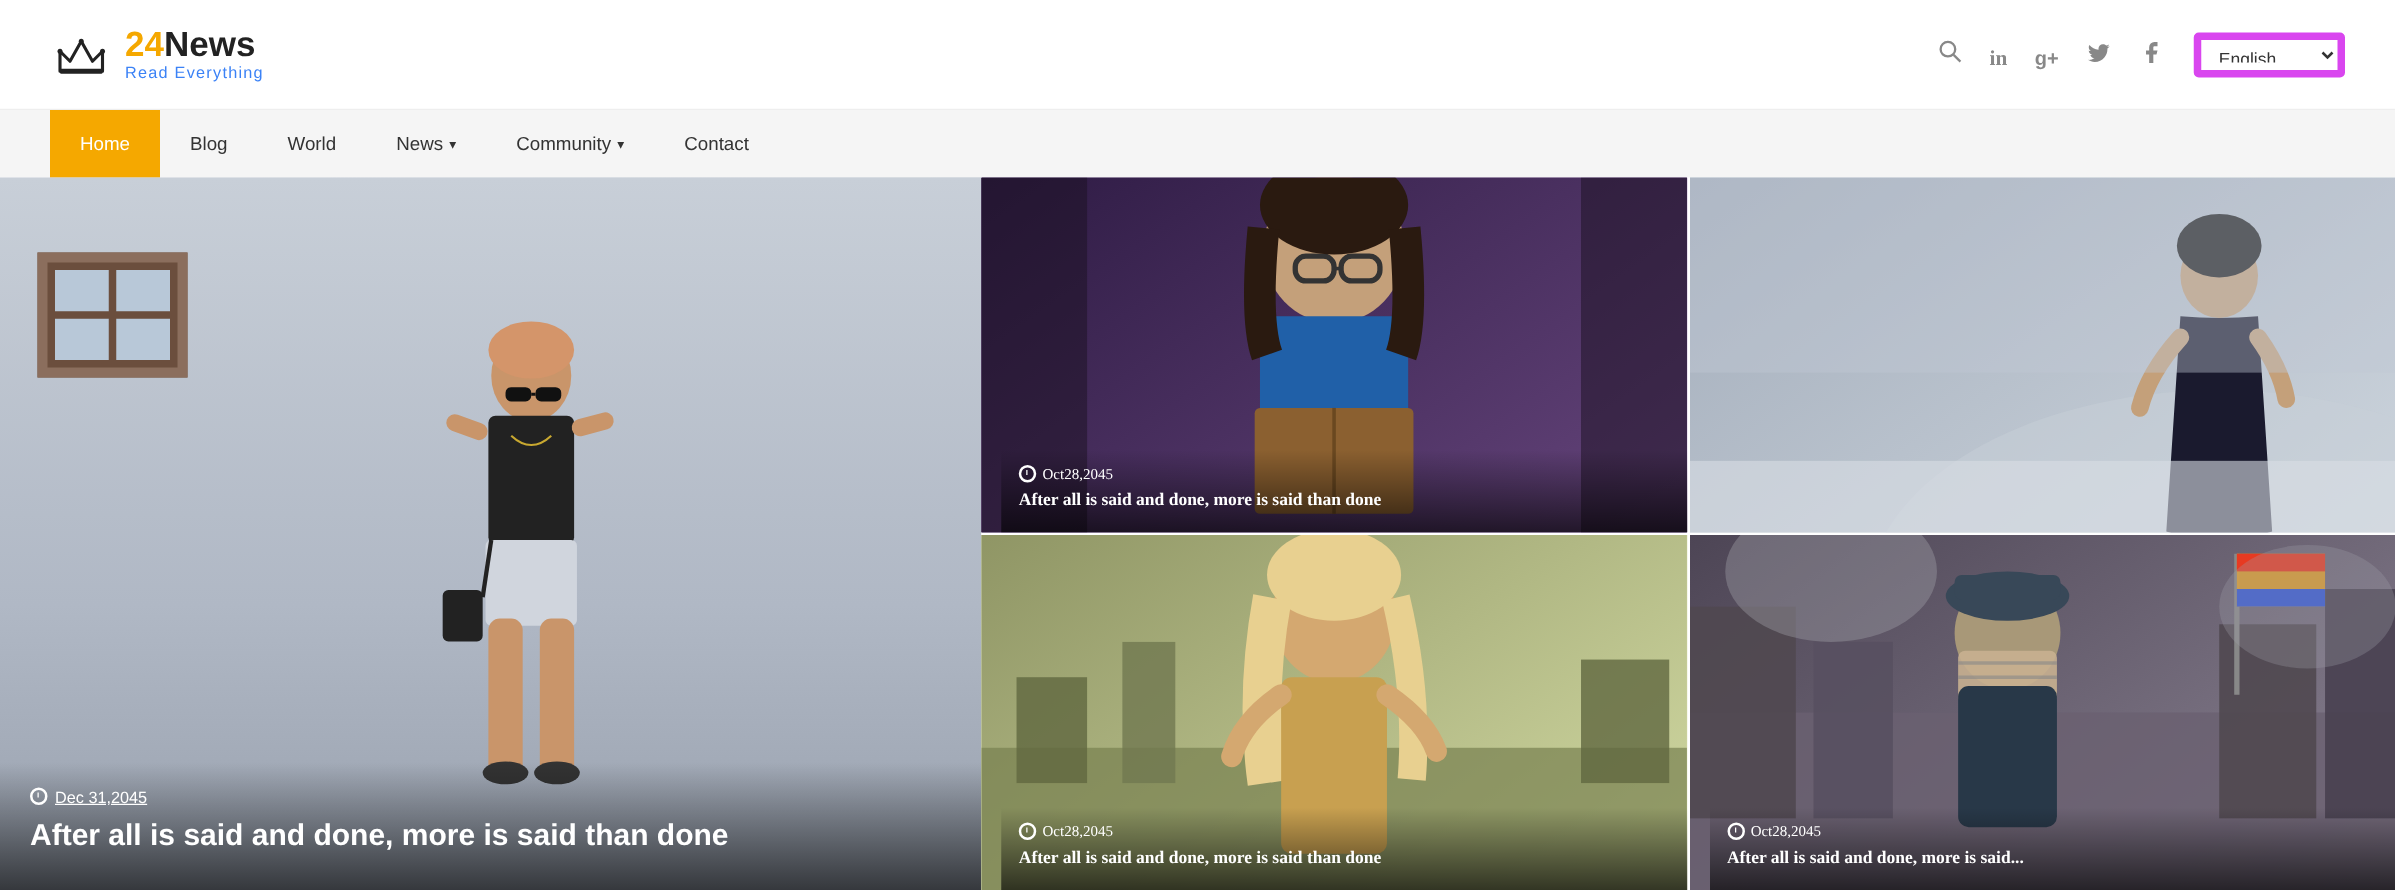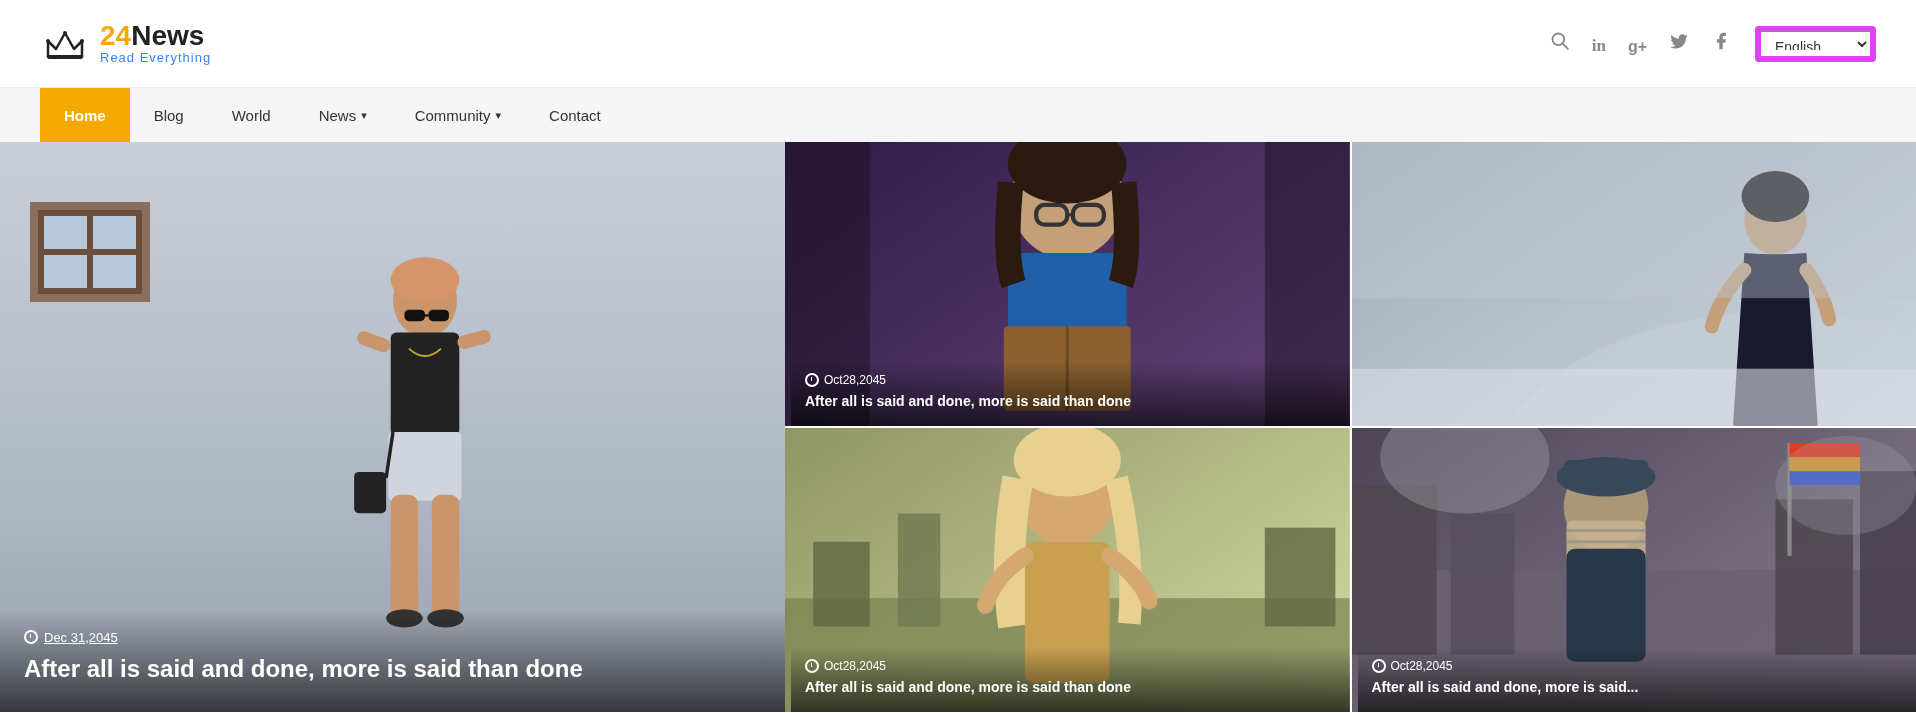--- a/index.html
+++ b/index.html
@@ -87,21 +87,21 @@
       align-items: center;
       font-size: 15px;
       color: #333;
       cursor: pointer;
       text-decoration: none;
       position: relative;
     }
     .nav-item.active {
       background: #f5a800;
       color: #fff;
-      font-weight: bold;
+      font-weight: normal;
     }
     .nav-item .caret {
       margin-left: 5px;
       font-size: 11px;
     }
 
     
     .hero-section {
       display: flex;
       width: 100%;
@@ -186,24 +186,25 @@
     }
     .grid-card-bg {
       width: 100%;
       height: 100%;
       position: absolute;
       top: 0; left: 0;
     }
     .grid-card-overlay {
       position: absolute;
       bottom: 0;
-      left: 6px;
+      left: 16px;
       right: 0;
       padding: 12px 14px 16px;
       background: linear-gradient(transparent, rgba(0,0,0,0.65));
+      font-family: Liberation Serif, serif;
     }
     .grid-card-date {
       display: flex;
       align-items: center;
       gap: 5px;
       color: #fff;
       font-size: 12px;
       margin-bottom: 5px;
     }
     .grid-card-title {

